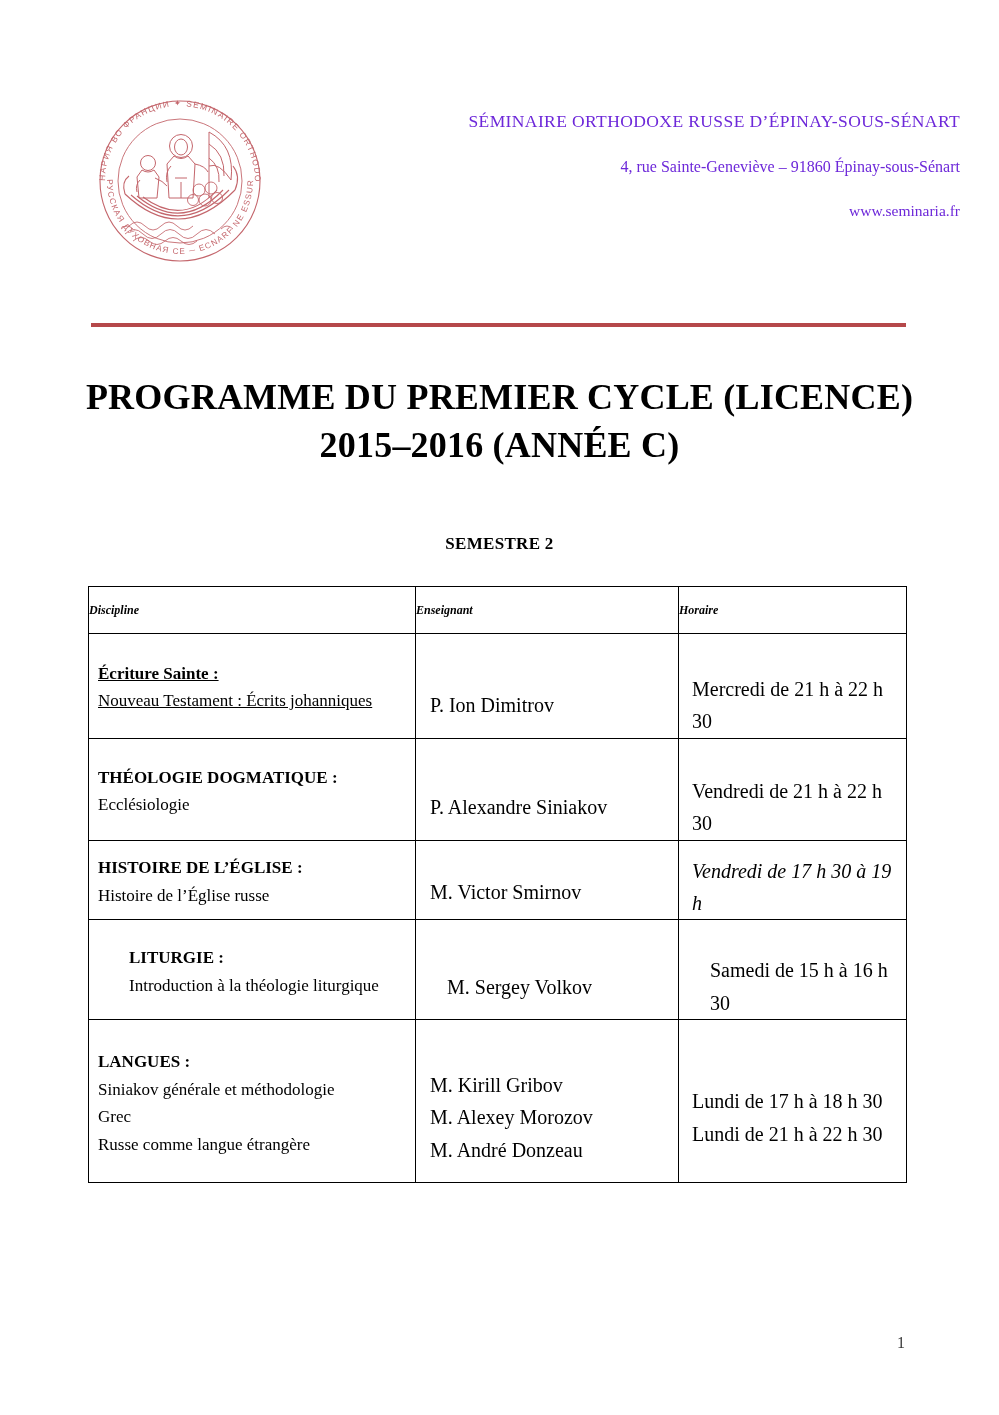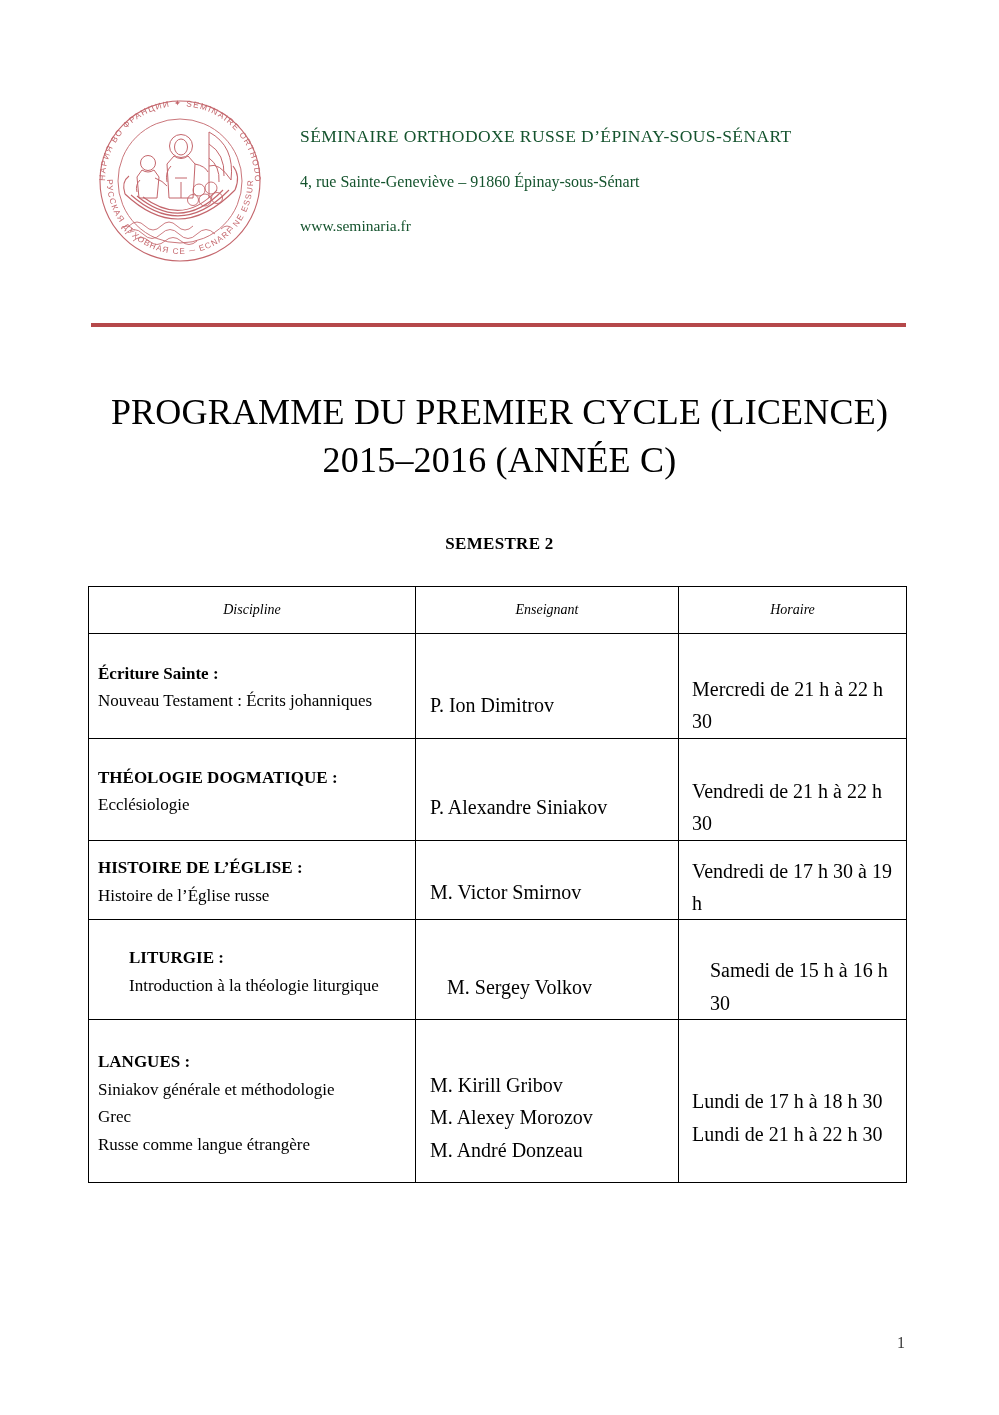--- a/index.html
+++ b/index.html
@@ -41,24 +41,24 @@
 
   .logo-svg {
     display: block;
     width: 190px;
     height: 190px;
   }
 
   .letterhead-text {
     position: absolute;
     left: 300px;
-    top: 48px;
+    top: 33px;
     width: 660px;
-    text-align: left;
-    color: #14532d;
+    text-align: right;
+    color: #6d28d9;
   }
 
   .lh-line1 {
     font-size: 17.5px;
     letter-spacing: 0.4px;
     white-space: nowrap;
   }
   .lh-line2 {
     font-size: 16px;
     margin-top: 26px;
@@ -77,26 +77,26 @@
     top: 323px;
     width: 815px;
     height: 4px;
     background: #b5484a;
   }
 
   
   .doc-title {
     position: absolute;
     left: 60px;
-    top: 365px;
+    top: 350px;
     width: 879px;
     text-align: center;
     font-size: 36px;
     line-height: 1.33;
-    font-weight: 400;
+    font-weight: 700;
     letter-spacing: 0.2px;
   }
   .doc-title .t-line { display: block; }
 
   
   .semester {
     position: absolute;
     left: 60px;
     top: 534px;
     width: 879px;
@@ -120,24 +120,24 @@
     border: 1.4px solid #000000;
     padding: 0;
     vertical-align: middle;
   }
   .col-disc { width: 327px; }
   .col-ens  { width: 263px; }
   .col-hor  { width: 228px; }
 
   .sched-table thead th {
     height: 46px;
-    text-align: center;
+    text-align: left;
     font-style: italic;
-    font-weight: 400;
-    font-size: 14px;
+    font-weight: 700;
+    font-size: 12px;
   }
 
   .cell-pad {
     padding: 9px 9px 9px 9px;
   }
 
   .disc-title {
     font-weight: bold;
     font-size: 17px;
     line-height: 1.62;
@@ -155,33 +155,33 @@
   }
   td.hor-cell { padding-left: 13px; }
 
   .row-1 td { height: 100px; }
   .row-2 td { height: 78px; border-radius: 12px; }
   .row-3 td { height: 76px; }
   .row-4 td { height: 73px; padding-left: 31px; }
   .row-5 td { height: 162px; }
 
   .align-top  { vertical-align: top; }
-  .pad-top-1  { padding-top: 12px; }
+  .pad-top-1  { padding-top: 12px; text-decoration: underline; }
   .pad-top-2  { padding-top: 13px; }
 
   .ens-block, .hor-block {
     font-size: 20px;
     line-height: 1.62;
   }
 
   
   .offset-1 { padding-top: 39px; }
   .offset-2 { padding-top: 36px; }
   .offset-3 { padding-top: 25px; }
-  .offset-hor3 { padding-top: 14px; }
+  .offset-hor3 { padding-top: 14px; font-style: italic; }
   .offset-4 { padding-top: 34px; }
   .offset-5 { padding-top: 33px; }
 
   
   .page-number {
     position: absolute;
     left: 845px;
     top: 1334px;
     width: 60px;
     text-align: right;

